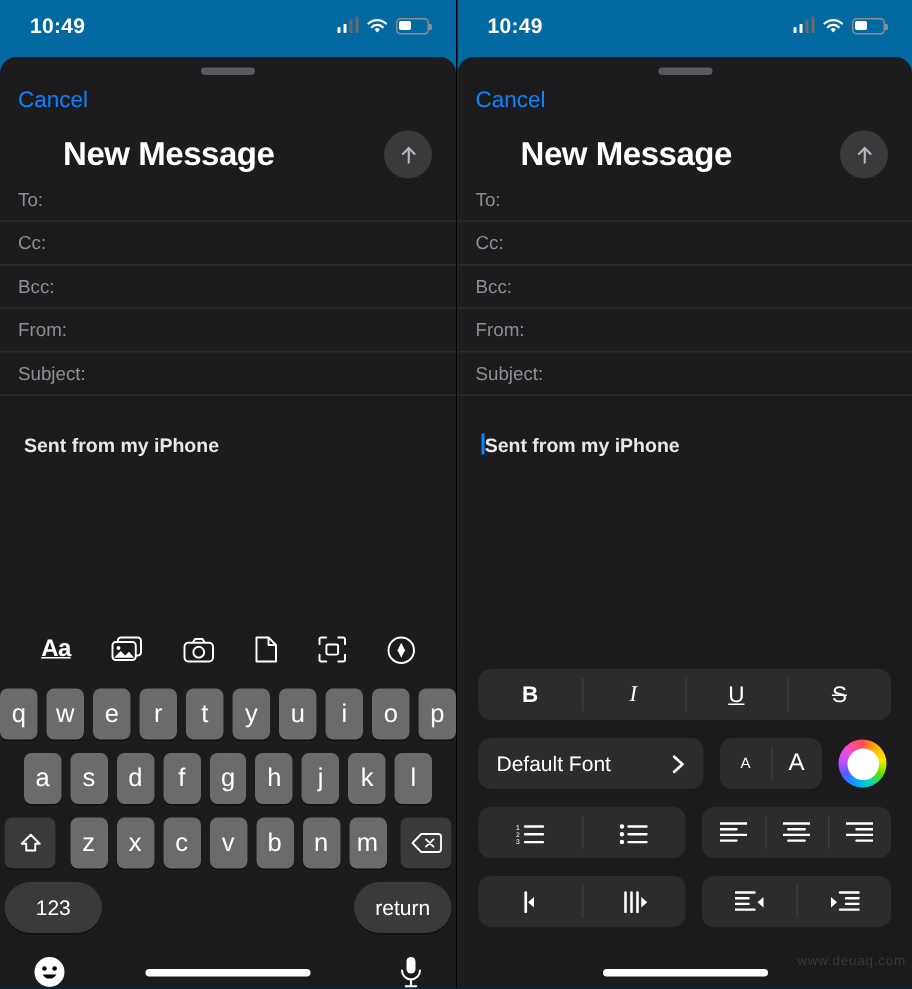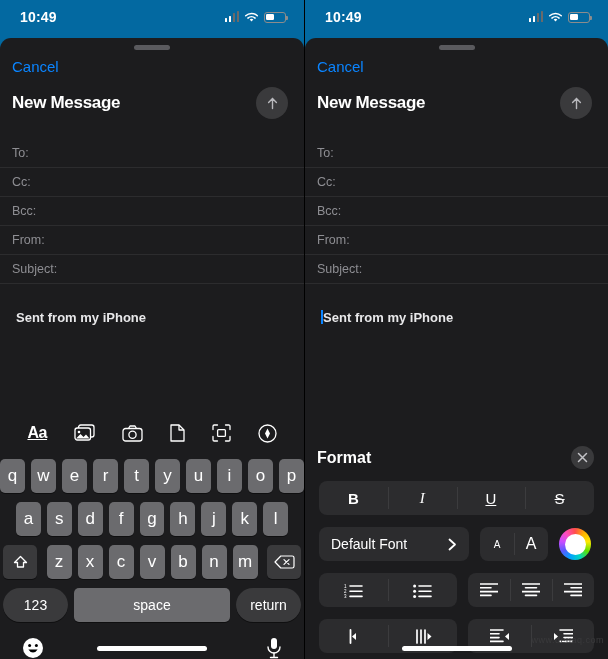--- a/index.html
+++ b/index.html
@@ -55,29 +55,29 @@
     width: 36px; height: 5px; border-radius: 3px; background: #5a5a5e;
     margin: 7px auto 0;
   }
   .cancel {
     color: #0a84ff; font-size: 15px; margin: 8px 0 0 12px; display:inline-block;
   }
   .title-row {
     display:flex; align-items:center; justify-content: space-between;
     padding: 11px 16px 0 12px;
   }
-  .title { color:#fff; font-size: 17px; font-weight: bold; letter-spacing:-.3px; }
+  .title { color:#fff; font-size: 22px; font-weight: bold; letter-spacing:-.3px;margin-left:30px; }
   .send-btn {
     width: 32px; height: 32px; border-radius:50%;
     background:#3a3a3c; display:flex; align-items:center; justify-content:center;
   }
   .send-btn svg { display:block; }
 
   
-  .fields { margin-top: 20px; }
+  .fields { }
   .field {
     height: 29px; display:flex; align-items:center;
     padding-left: 12px; border-bottom: 1px solid #2c2c2e;
     color: #8e8e93; font-size: 12.5px;
   }
   .body-area { padding: 24px 12px 0 16px; position: relative; }
   .body-text { color:#e8e8ea; font-size: 13px; font-weight: 600; position: relative; display:inline-block;}
   .caret {
     display:inline-block; width:1.6px; height:14px; background:#0a84ff;
     vertical-align:-2px; margin-right:.5px;
@@ -304,21 +304,20 @@
           </div>
           <div class="key dark">
             <svg width="21" height="16" viewBox="0 0 21 16">
                 <path d="M6.8 2h11.4a1.8 1.8 0 0 1 1.8 1.8v8.4a1.8 1.8 0 0 1-1.8 1.8H6.8L1 8z" stroke="#fff" stroke-width="1.2" fill="none" stroke-linejoin="round"></path>
                 <path d="M10 5.6 15 10.4M15 5.6 10 10.4" stroke="#fff" stroke-width="1.2" stroke-linecap="round"></path>
               </svg>
           </div>
         </div>
         <div class="krow r4">
           <div class="key fn">123</div>
-          <div class="key space">space</div>
           <div class="key fn">return</div>
         </div>
         <div class="kb-bottom">
           <div>
             <svg width="22" height="22" viewBox="0 0 22 22">
                 <circle cx="11" cy="11" r="10" fill="#fff"></circle>
                 <circle cx="7.6" cy="8.6" r="1.5" fill="#000"></circle>
                 <circle cx="14.4" cy="8.6" r="1.5" fill="#000"></circle>
                 <path d="M6.4 12.6a5.2 5.2 0 0 0 9.2 0z" fill="#000"></path>
               </svg>
@@ -380,28 +379,20 @@
         <div class="field">Bcc:</div>
         <div class="field">From:</div>
         <div class="field">Subject:</div>
       </div>
 
       <div class="body-area">
         <span class="caret"></span><span class="body-text">Sent from my iPhone</span>
       </div>
 
       <div class="format-panel">
-        <div class="fmt-head">
-          <div class="fmt-title">Format</div>
-          <div class="close-btn">
-            <svg width="11" height="11" viewBox="0 0 11 11">
-                <path d="M1.5 1.5 9.5 9.5M9.5 1.5 1.5 9.5" stroke="#c4c4c8" stroke-width="1.5" stroke-linecap="round"></path>
-              </svg>
-          </div>
-        </div>
 
         <div class="fmt-row">
           <div class="seg">
             <div class="cell bold">B</div>
             <div class="cell ital">I</div>
             <div class="cell undr">U</div>
             <div class="cell strk">S</div>
           </div>
         </div>
 

